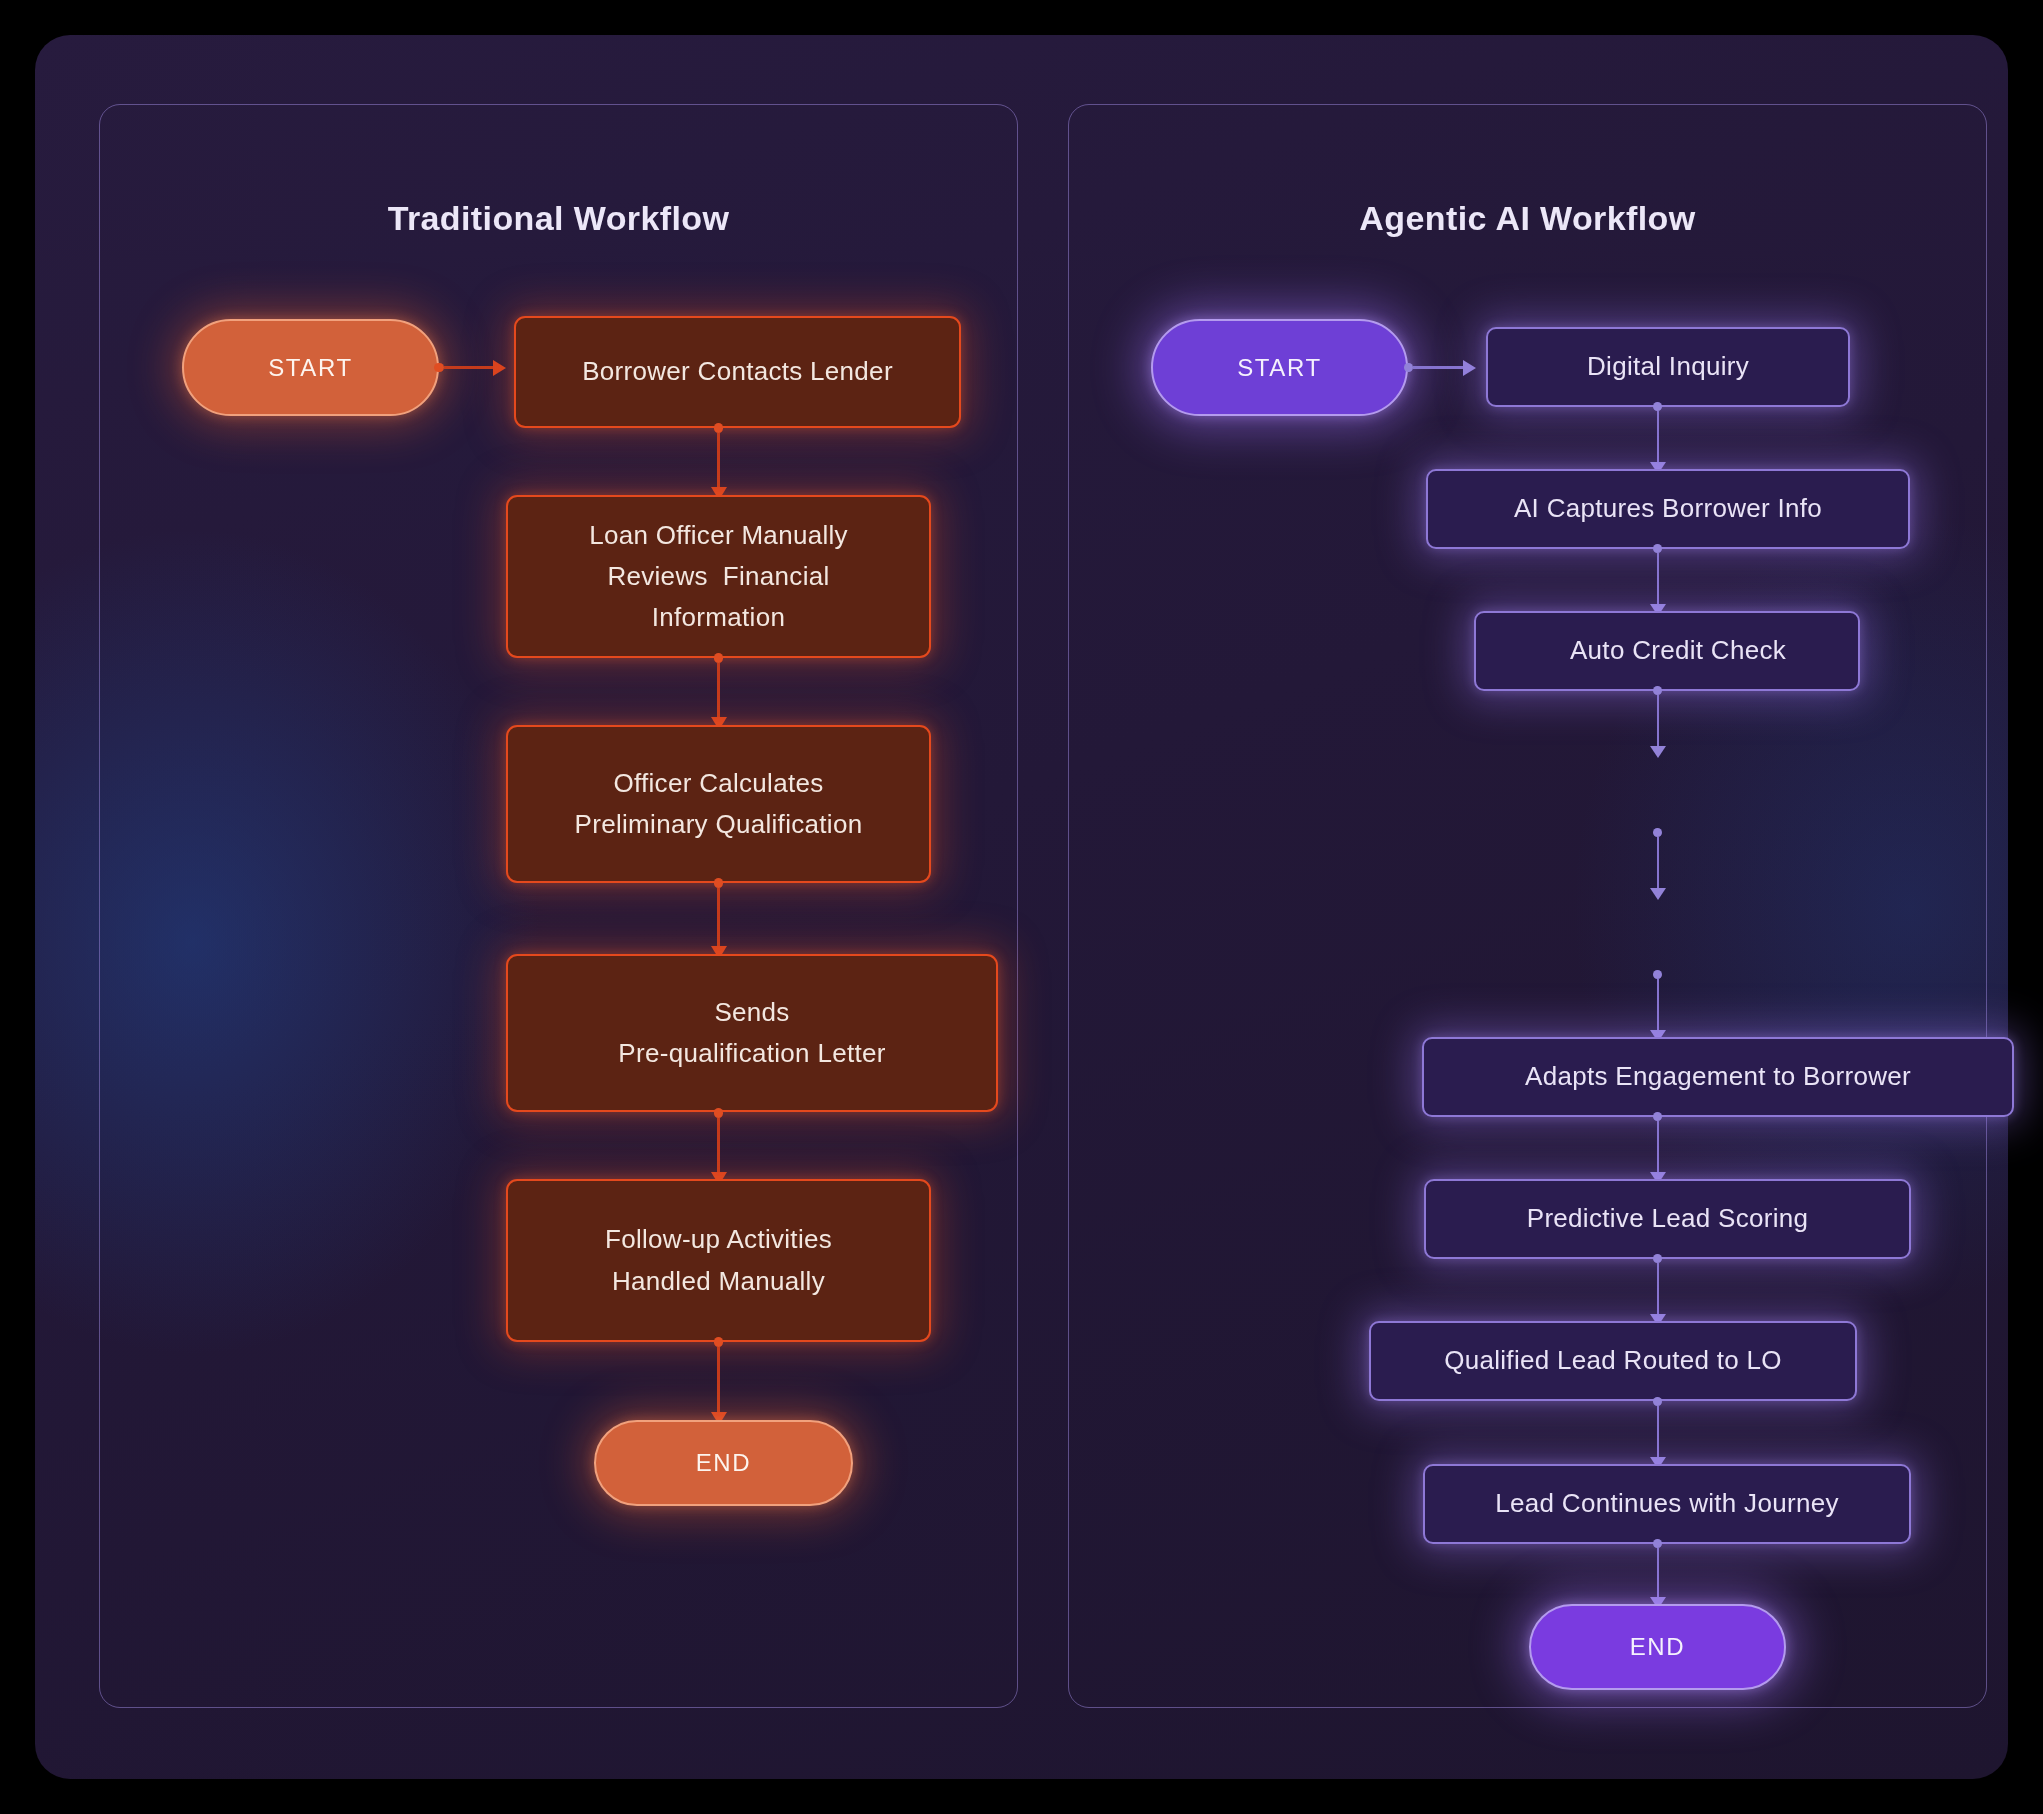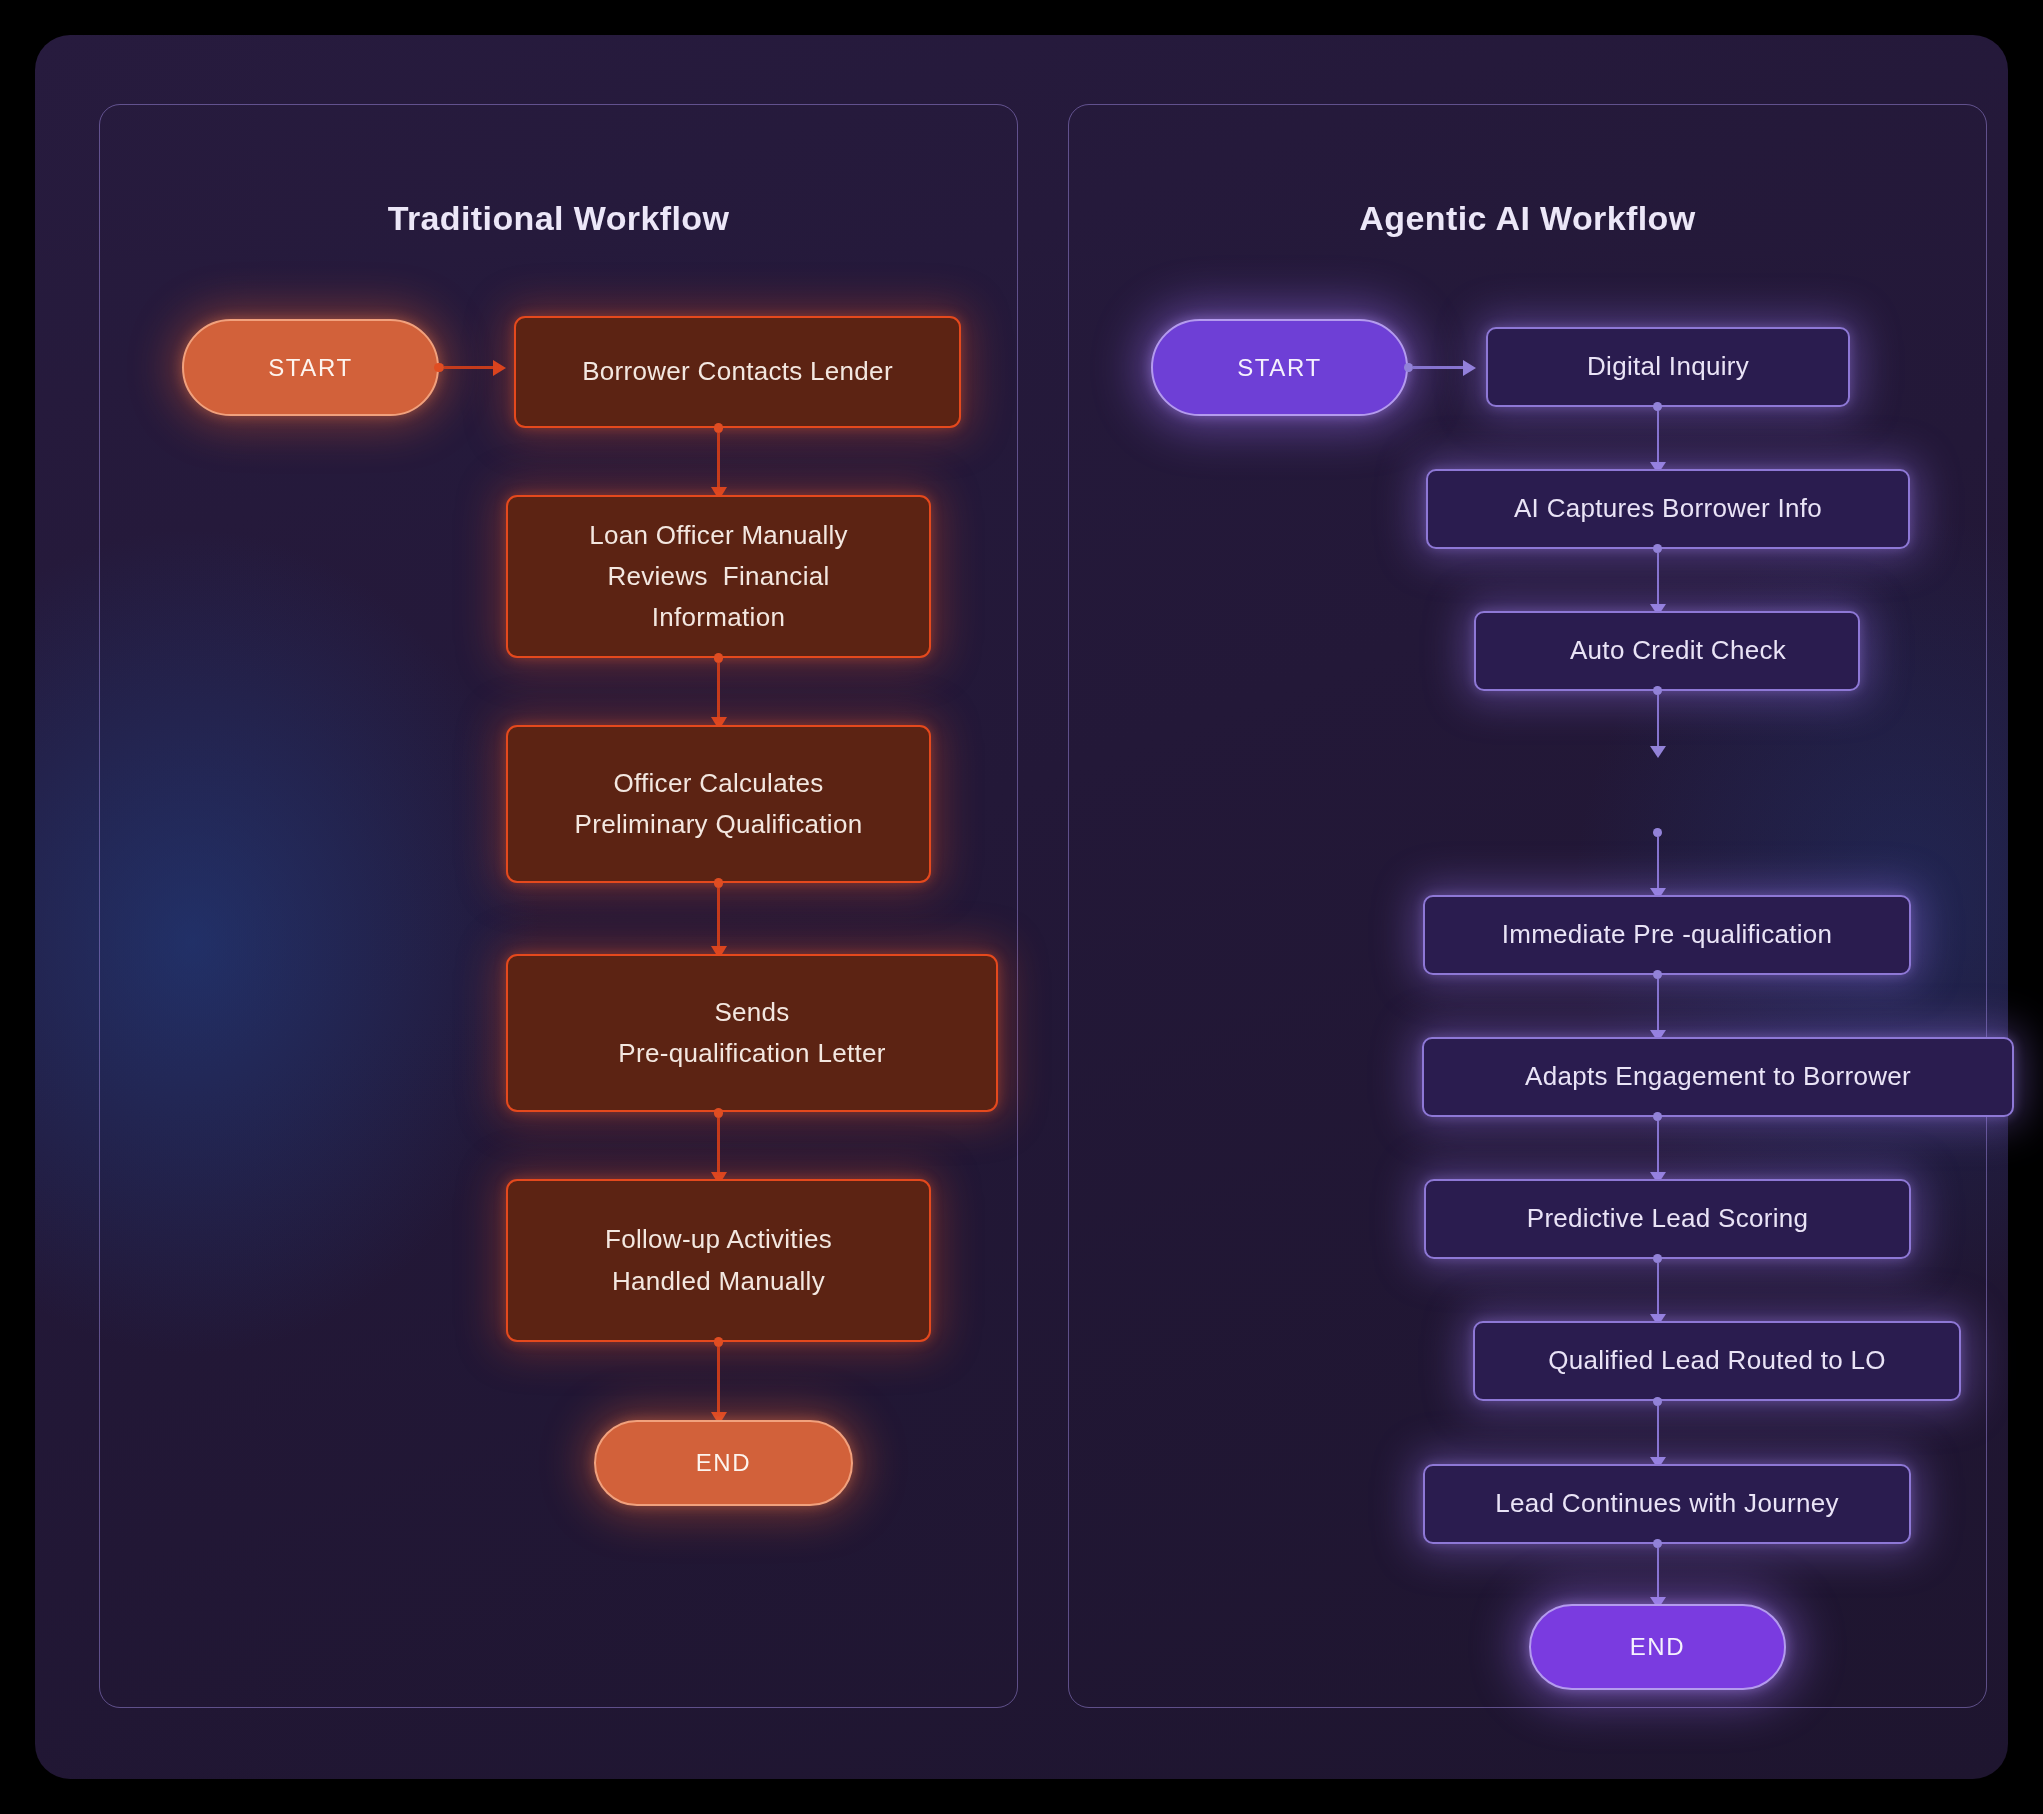--- a/index.html
+++ b/index.html
@@ -259,23 +259,20 @@
         <i class="ahead"></i>
     </div>
 
 
     <div class="varrow arrow-purple" style="left:1613px; top:793px; height:72px;">
       <i class="adot"></i>
         <i class="astem"></i>
         <i class="ahead"></i>
     </div>
 
-    <div class="node box-right" style="left:1378px; top:860px; width:488px; height:80px;">
-      <span class="node-label">Immediate Pre -qualification</span>
-    </div>
 
     <div class="varrow arrow-purple" style="left:1613px; top:935px; height:72px;">
       <i class="adot"></i>
         <i class="astem"></i>
         <i class="ahead"></i>
     </div>
 
     <div class="node box-right" style="left:1377px; top:1002px; width:592px; height:80px;">
       <span class="node-label">Adapts Engagement to Borrower</span>
     </div>
@@ -289,21 +286,21 @@
     <div class="node box-right" style="left:1379px; top:1144px; width:487px; height:80px;">
       <span class="node-label">Predictive Lead Scoring</span>
     </div>
 
     <div class="varrow arrow-purple" style="left:1613px; top:1219px; height:72px;">
       <i class="adot"></i>
         <i class="astem"></i>
         <i class="ahead"></i>
     </div>
 
-    <div class="node box-right" style="left:1428px; top:1286px; width:488px; height:80px;">
+    <div class="node box-right" style="left:1324px; top:1286px; width:488px; height:80px;">
       <span class="node-label">Qualified Lead Routed to LO</span>
     </div>
 
     <div class="varrow arrow-purple" style="left:1613px; top:1362px; height:72px;">
       <i class="adot"></i>
         <i class="astem"></i>
         <i class="ahead"></i>
     </div>
 
     <div class="node box-right" style="left:1378px; top:1429px; width:488px; height:80px;">

